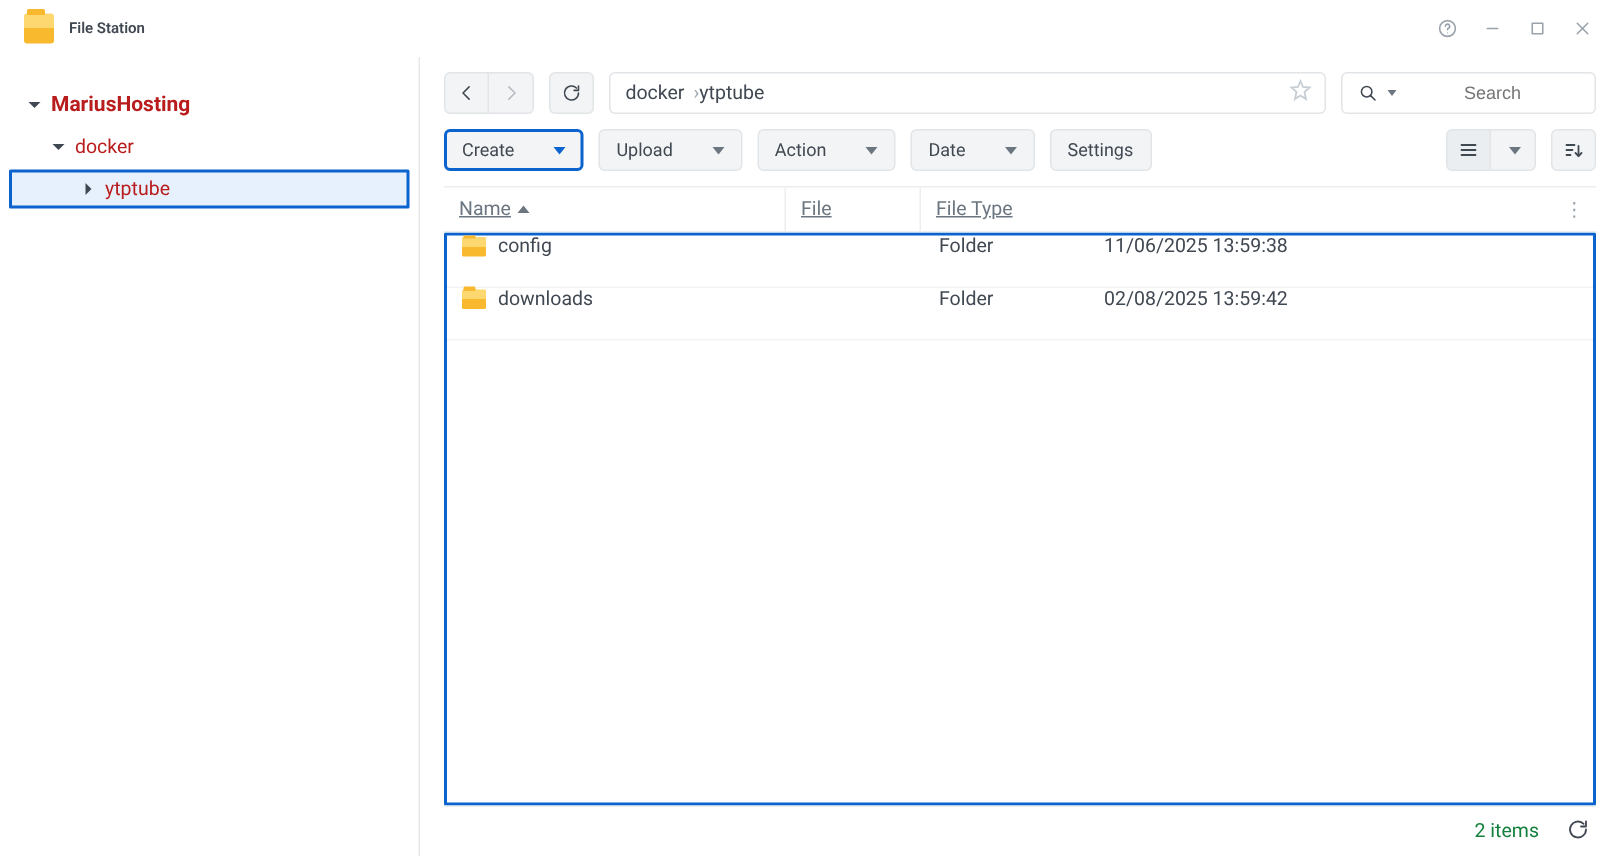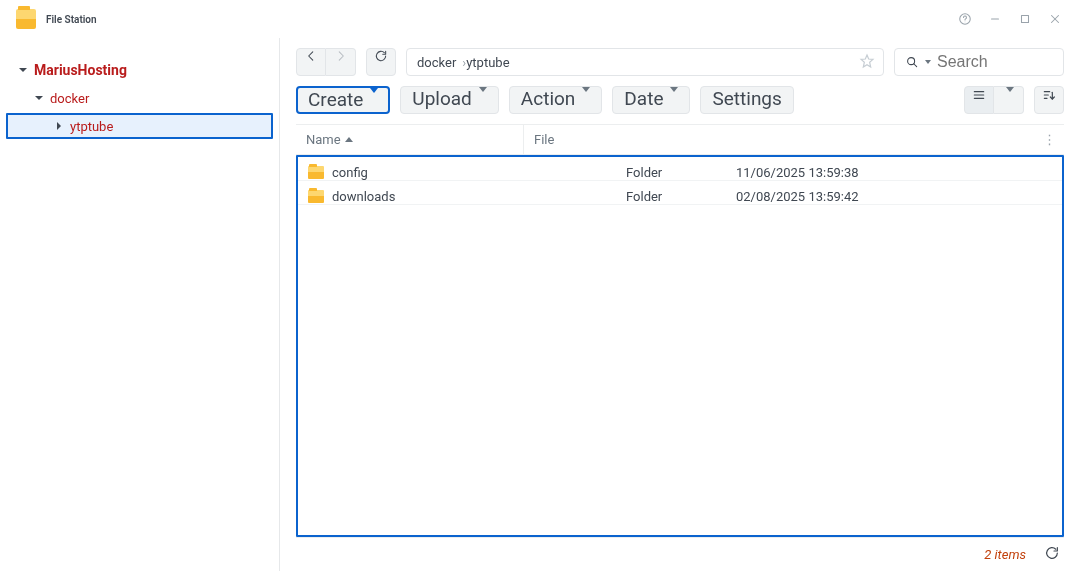--- a/index.html
+++ b/index.html
@@ -56,25 +56,25 @@
       border: 2px solid #0b63ce;
       margin: 1px 6px 1px 6px;
       border-radius: 1px;
     }
     .tree-selected.tree-lvl2 { padding-left: 46px; height: 26px;}
 
     .main { flex:1; display:flex; flex-direction:column; min-width:0; padding-top: 10px;}
     .toolbar-row, .action-row { display:flex; align-items:center; padding: 0 16px 10px 16px; gap: 10px;}
     .action-row { padding-top: 0;}
     .btn {
-      display:inline-flex; align-items:flex-start; justify-content:center;
+      display:inline-flex; align-items:center; justify-content:center;
       height: 28px; padding: 0 11px;
       background: #f2f4f5; color:#404852;
       border: 1px solid #e2e5e8; border-radius: 4px;
-      cursor:pointer; font-size:19px; gap:5px;
+      cursor:pointer; font-size:12px; gap:24px;
     }
     .btn.icon-only { width: 30px; padding:0;}
     .seg { display:inline-flex; }
     .seg .btn { border-radius:0; }
     .seg .btn:first-child { border-radius: 4px 0 0 4px;}
     .seg .btn:last-child { border-radius: 0 4px 4px 0; border-left:none;}
     .btn .caret { width:0;height:0;border-left:4px solid transparent;border-right:4px solid transparent;border-top:5px solid #6b7680; margin-left:2px;}
     .btn.disabled { color:#b7bcc2; cursor:default;}
     .btn.disabled svg { stroke:#b7bcc2;}
     .btn.primary-hl { border: 2px solid #0b63ce; padding: 0 10px; height:28px;}
@@ -87,50 +87,50 @@
     }
     .path-seg { display:inline-flex; align-items:center; gap:6px;}
     .path-seg .chev { color:#9aa3ab;}
     .star { position:absolute; right:8px; color:#c6cdd3; }
     .search-field {
       width: 170px; display:flex; align-items:center;
       height: 28px; padding: 0 10px;
       border: 1px solid #e2e5e8; border-radius: 4px;
       background:#fff; gap:6px;
     }
-    .search-field input { border:none; outline:none; width:100%; font-size:16px; background:transparent;}
+    .search-field input { border:none; outline:none; width:100%; font-size:12px; background:transparent;text-align:center;}
     .search-icon { display:inline-flex;align-items:center;}
     .search-icon svg{width:14px;height:14px;}
     .search-caret { width:0;height:0;border-left:3px solid transparent;border-right:3px solid transparent;border-top:4px solid #6b7680;}
     .action-spacer { flex:1;}
     .viewseg .btn { width:30px; padding:0;}
     .viewseg .btn.active { background:#eaeef1;}
 
     .table-wrap { flex:1; display:flex; flex-direction:column; border-top: 1px solid #eceeef; margin: 0 16px; min-height:0;}
     .thead { display:flex; align-items:center; height: 30px; color:#6b7680; border-bottom:1px solid #eceeef; position:relative;}
-    .th { padding: 0 10px; border-right:1px solid #eceeef; height:100%; display:flex;align-items:center; gap:4px;}
+    .th { padding: 0 10px; border-right:1px solid #eceeef; height:100%; display:flex;align-items:center; gap:4px;text-decoration:underline;}
     .th:last-of-type { border-right:none;}
     .col-name { width: 228px;}
     .col-size { width: 90px;}
     .col-type { width: 110px;}
     .col-date { flex:1;}
     .th-more { position:absolute; right:4px; color:#9aa3ab; cursor:pointer; padding:0 4px;}
     .sort-caret { width:0;height:0;border-left:4px solid transparent;border-right:4px solid transparent;border-bottom:5px solid #6b7680;}
     .tbody { flex:1; overflow:auto; border: 2px solid #0b63ce; border-radius:1px;}
-    .trow { display:flex; align-items:flex-end; height: 24px; border-bottom: 1px solid #f1f3f4; cursor:pointer;}
+    .trow { display:flex; align-items:flex-start; height: 35px; border-bottom: 1px solid #f1f3f4; cursor:pointer;}
     .td { padding: 0 10px;}
     .td.col-name { display:flex;align-items:center;gap:8px;}
     .folder-icon {
       width:16px;height:13px;
       background: linear-gradient(#fdd770 50%, #f9b92f 50%);
       border-radius:1px; position:relative; flex-shrink:0;
     }
     .folder-icon::before{content:"";position:absolute;top:-2px;left:1px;width:8px;height:3px;background:#f9b92f;border-radius:1px 1px 0 0;}
 
-    .statusbar { height: 34px; border-top:1px solid #eceeef; margin: 0 16px; display:flex; align-items:center; justify-content:flex-end; gap:14px; color:#c2410c;font-style:italic;}
+    .statusbar { height: 34px; border-top:1px solid #eceeef; margin: 0 16px; display:flex; align-items:center; justify-content:flex-end; gap:14px; color:#15803d;}
     .statusbar .refresh-s{ cursor:pointer; color:#6b7680; padding:4px;}
     svg.stroke { fill:none; stroke:#404852; stroke-width:1.8; stroke-linecap:round; stroke-linejoin:round;}
     .win-btn svg.stroke{ stroke:#9aa3ab;}
   </style>
 </head>
 <body>
 
 <div class="titlebar">
   <span class="app-icon"></span>
   <span class="titlebar-title">File Station</span>
@@ -280,20 +280,23 @@
 
     <div class="table-wrap">
       <div class="thead">
         <div class="th col-name">
             <span>Name</span>
             <span class="sort-caret"></span>
           </div>
         <div class="th col-size">
             <span>File</span>
           </div>
+        <div class="th col-type">
+            <span>File Type</span>
+          </div>
         <span class="th-more">⋮</span>
       </div>
       <div class="tbody">
         <div class="trow">
           <div class="td col-name">
               <span class="folder-icon"></span>
               <span>config</span>
             </div>
           <div class="td col-size"></div>
           <div class="td col-type">Folder</div>

